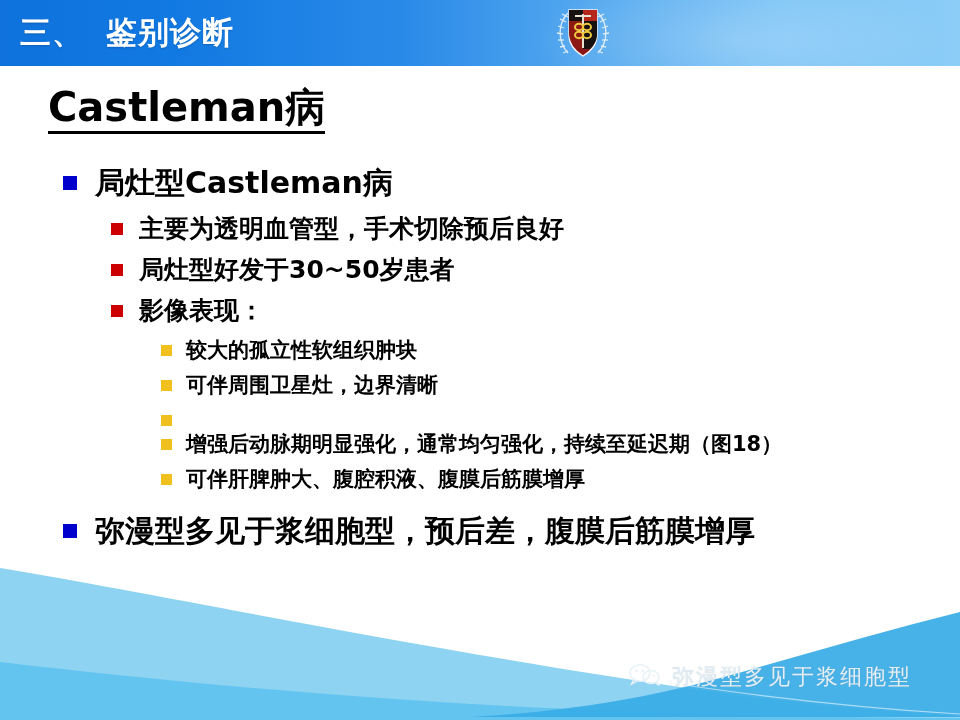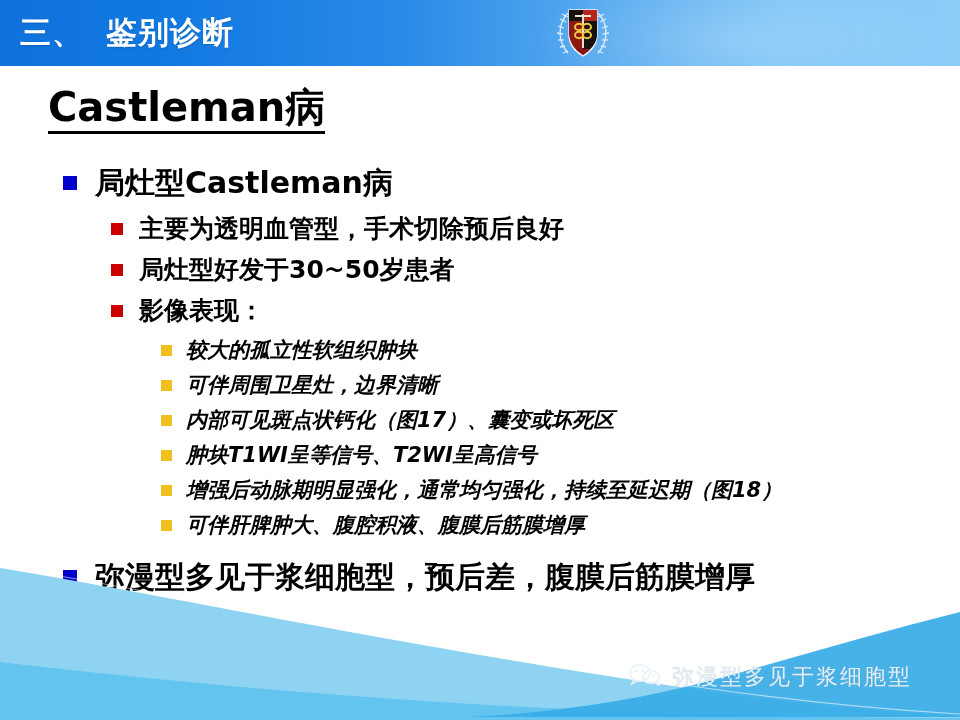--- a/index.html
+++ b/index.html
@@ -130,21 +130,21 @@
   .lvl2 .row-text { font-size: 25px; line-height: 38px; }
 
   
   .lvl3 { padding-left: 160px; margin-bottom: 1px; }
   .lvl3 .marker {
     width: 11px; height: 11px;
     background: #f0c01e;
     margin-right: 14px;
     margin-top: 12px;
   }
-  .lvl3 .row-text { font-size: 21px; line-height: 34px; font-style: italic; }
+  .lvl3 .row-text { font-size: 21px; line-height: 34px; }
 
   .gap-before-last { margin-top: 14px; }
 
   
   .wave-layer {
     position: absolute;
     left: 0; top: 0;
     width: 960px; height: 720px;
     pointer-events: none;
   }
@@ -255,27 +255,22 @@
         <span class="row-text">较大的孤立性软组织肿块</span>
       </div>
 
       <div class="row lvl3">
         <span class="marker"></span>
         <span class="row-text">可伴周围卫星灶，边界清晰</span>
       </div>
 
       <div class="row lvl3">
         <span class="marker"></span>
-        <span class="row-text">内部可见斑点状钙化（图17）、囊变或坏死区</span>
-      </div>
-
-      <div class="row lvl3">
-        <span class="marker"></span>
-        <span class="row-text">肿块T1WI呈等信号、T2WI呈高信号</span>
-      </div>
+      </div>
+
 
       <div class="row lvl3">
         <span class="marker"></span>
         <span class="row-text">增强后动脉期明显强化，通常均匀强化，持续至延迟期（图18）</span>
       </div>
 
       <div class="row lvl3">
         <span class="marker"></span>
         <span class="row-text">可伴肝脾肿大、腹腔积液、腹膜后筋膜增厚</span>
       </div>

